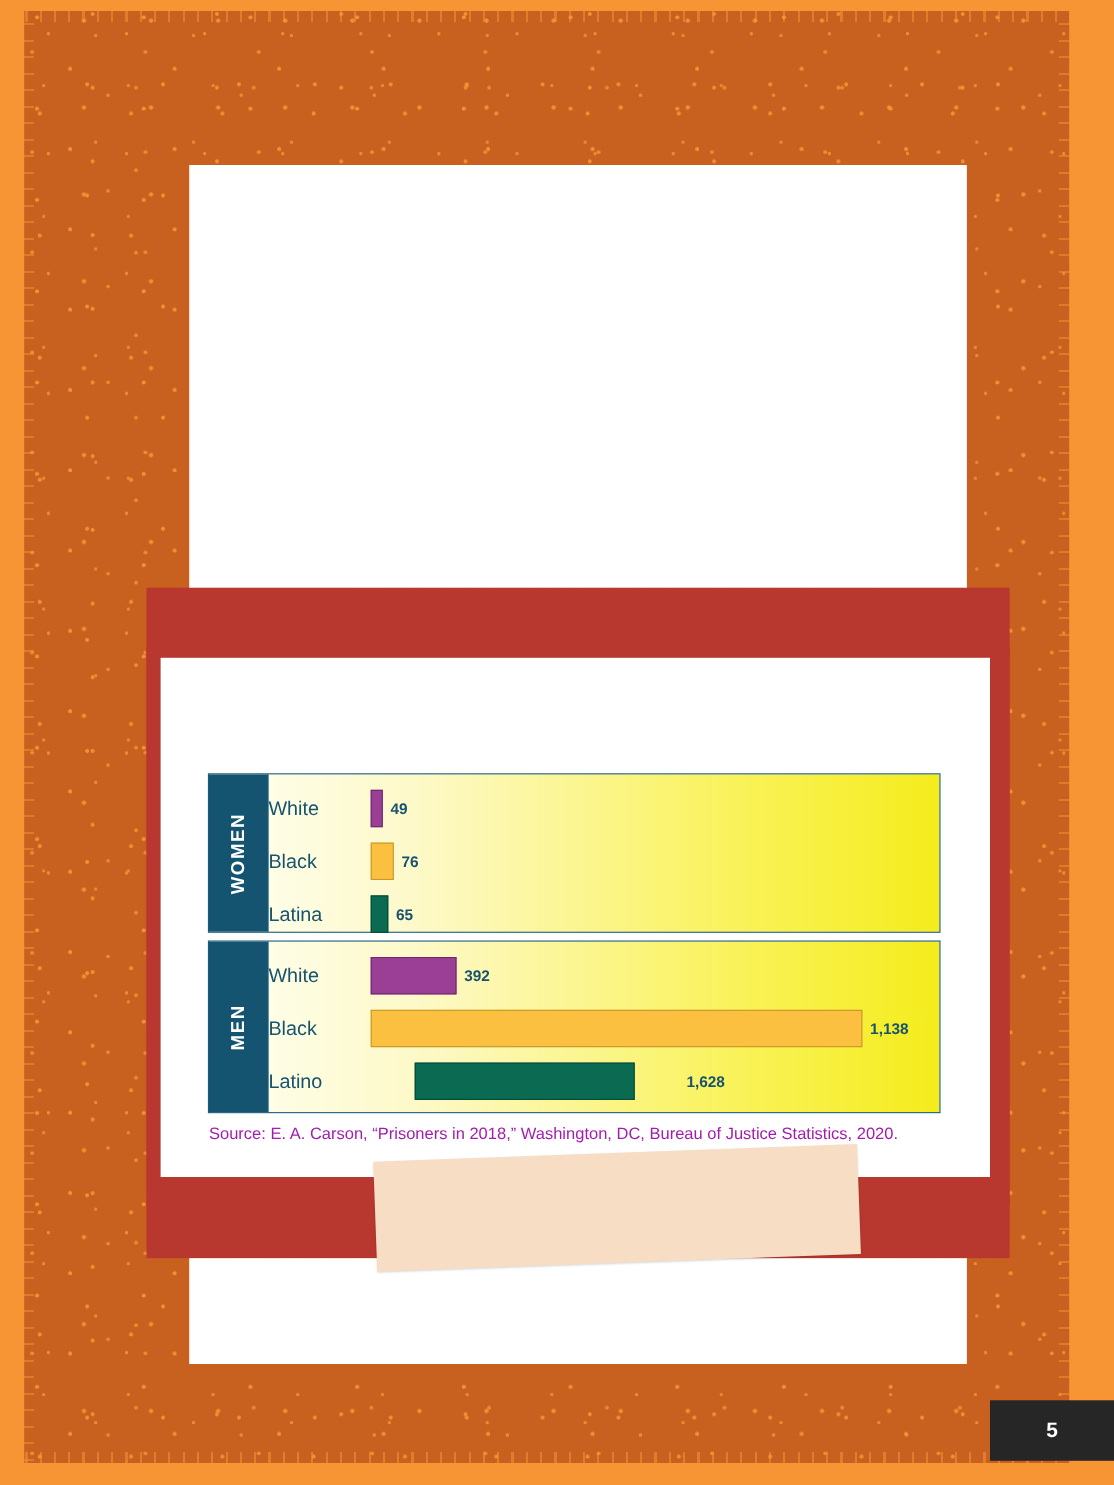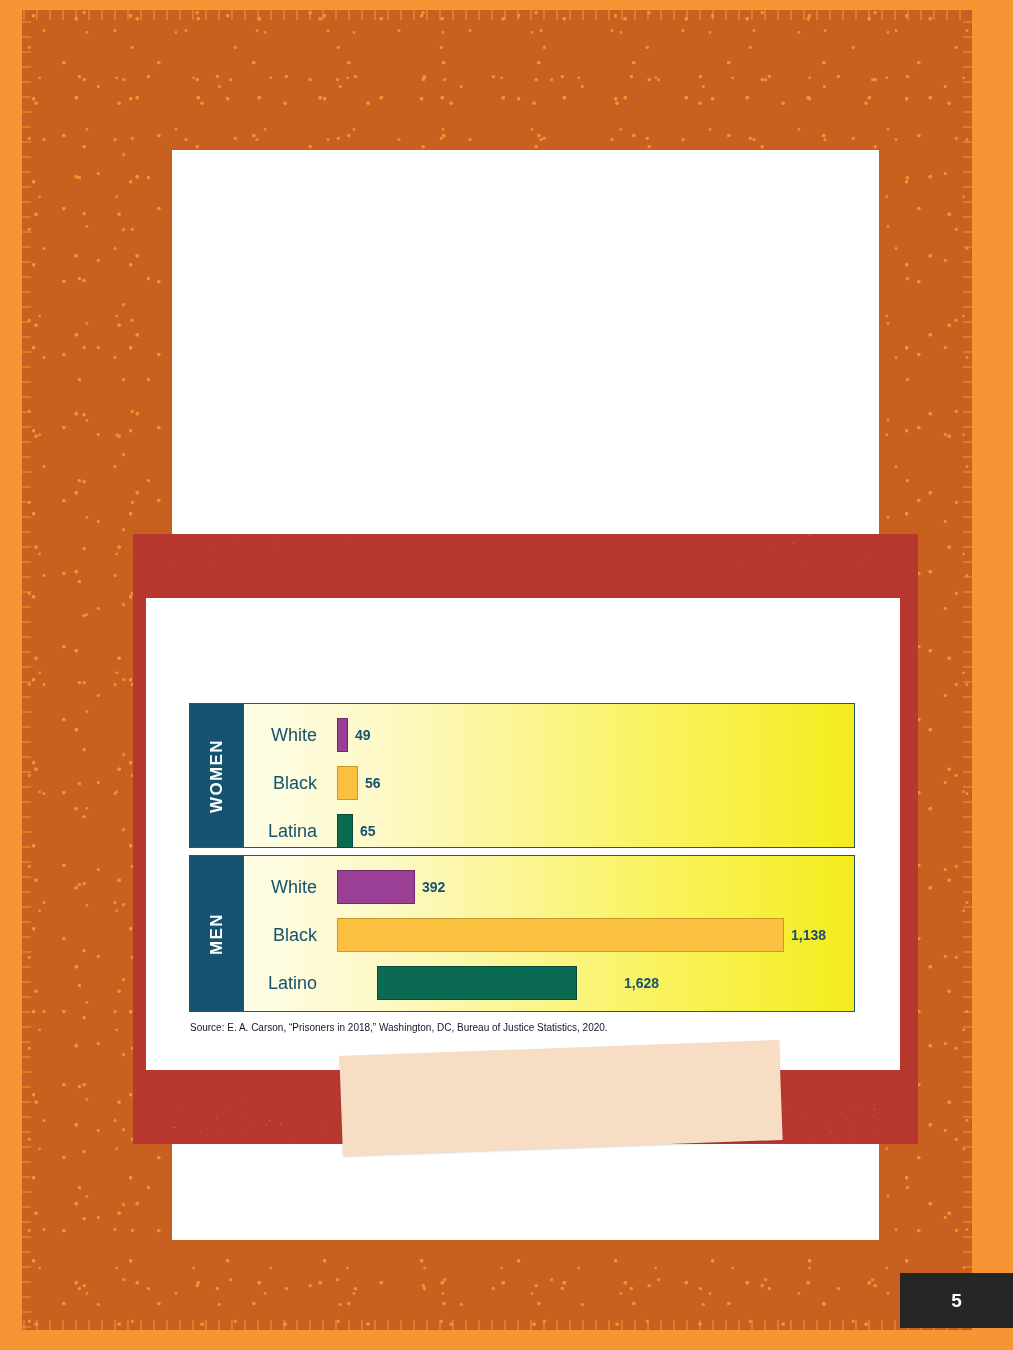--- a/index.html
+++ b/index.html
@@ -138,21 +138,21 @@
     color:#ffffff;font-size:17px;font-weight:bold;
     letter-spacing:1.4px;white-space:nowrap;
   }
 
   .rows{flex:1;position:relative;}
 
   .row{
     position:absolute;left:0;right:0;display:flex;align-items:center;
   }
   .row-label{
-    width:93px;flex:0 0 93px;text-align:right;padding-right:20px;
+    width:93px;flex:0 0 93px;padding-right:20px;
     font-size:18px;color:#17526e;box-sizing:border-box;
   }
   .bar{
     height:30px;border:1.2px solid #8a7f14;box-sizing:border-box;
   }
   .bar.c-white{background:#9b3f96;border-color:#6f2a6c;}
   .bar.c-black{background:#fbc03f;border-color:#c79a2c;}
   .bar.c-latin{background:#0b6b52;border-color:#064a39;}
   .bar-value{
     margin-left:7px;font-size:14px;font-weight:bold;color:#17526e;
@@ -165,21 +165,21 @@
   #panel-women .row:nth-child(3){top:110px;}
   #panel-women .bar{height:34px;}
   
   #panel-men .row:nth-child(1){top:14px;}
   #panel-men .row:nth-child(2){top:62px;}
   #panel-men .row:nth-child(3){top:110px;gap:40px;}
   #panel-men .bar{height:34px;}
 
   #chart-source{
     position:absolute;left:44px;top:424px;width:690px;
-    font-size:10px;color:#0f172a;
+    font-size:15px;color:#a21caf;
   }
 
   
   #sticker{
     position:absolute;left:341px;top:1048px;width:440px;height:100px;
     background:#f6ddc3;
     transform:rotate(-2.1deg);
     box-shadow:0 1px 2px rgba(0,0,0,.15);
   }
 
@@ -212,21 +212,21 @@
     </div>
     <div class="rows">
       <div class="row">
         <div class="row-label">White</div>
         <div class="bar c-white" style="width:11px"></div>
         <div class="bar-value">49</div>
       </div>
       <div class="row">
         <div class="row-label">Black</div>
         <div class="bar c-black" style="width:21px"></div>
-        <div class="bar-value">56</div>
+        <div class="bar-value">76</div>
       </div>
       <div class="row">
         <div class="row-label">Latina</div>
         <div class="bar c-latin" style="width:16px"></div>
         <div class="bar-value">65</div>
       </div>
     </div>
   </div>
 
   <div class="panel" id="panel-men">

